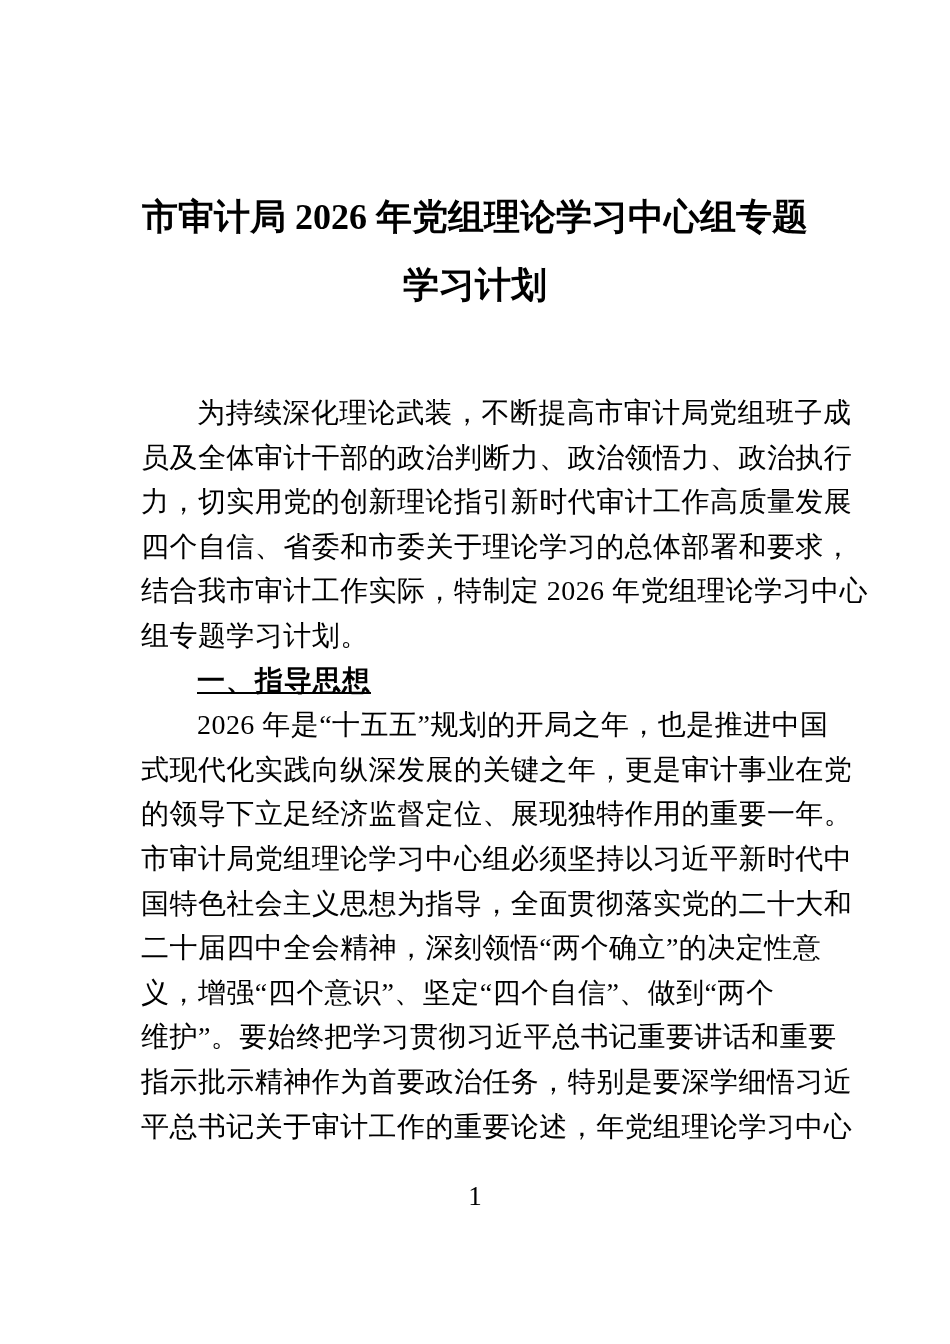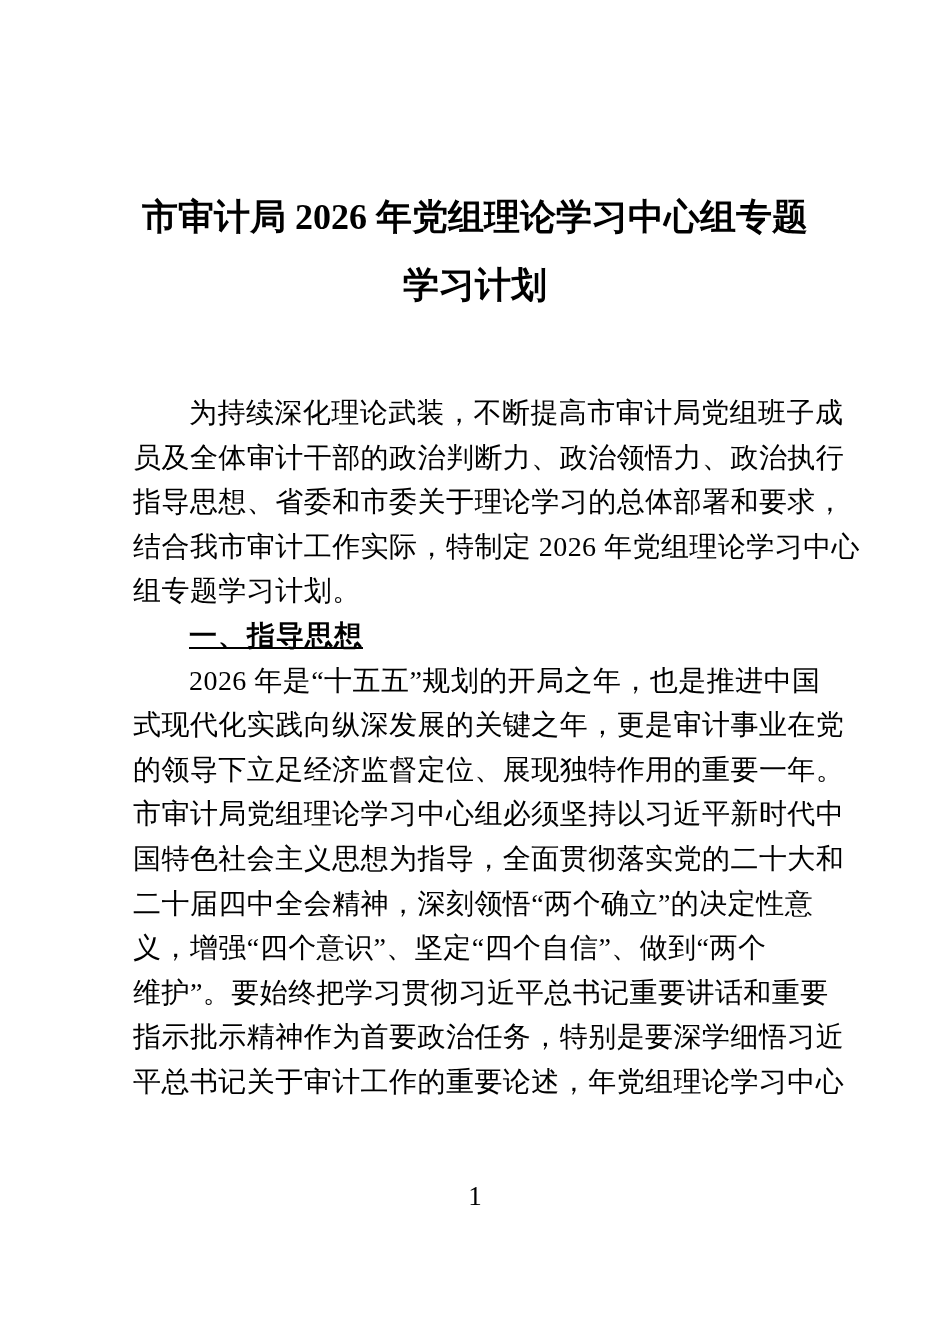--- a/index.html
+++ b/index.html
@@ -25,21 +25,21 @@
     font-family: "Liberation Serif", serif;
     font-weight: 700;
     font-size: 36px;
     line-height: 68px;
     letter-spacing: 0px;
     white-space: nowrap;
   }
   .doc-body {
     position: absolute;
     top: 391px;
-    left: 133px;
+    left: 141px;
     width: 692px;
     font-family: "Liberation Serif", serif;
     font-size: 28px;
     line-height: 44.6px;
     letter-spacing: 0.45px;
   }
   .text-line {
     white-space: nowrap;
     height: 44.6px;
   }
@@ -69,21 +69,22 @@
 <div class="page">
 
   <div class="doc-title">
     <div class="title-line">市审计局 2026 年党组理论学习中心组专题</div>
     <div class="title-line">学习计划</div>
   </div>
 
   <div class="doc-body">
     <div class="text-line indent">为持续深化理论武装，不断提高市审计局党组班子成</div>
     <div class="text-line">员及全体审计干部的政治判断力、政治领悟力、政治执行</div>
-    <div class="text-line">指导思想、省委和市委关于理论学习的总体部署和要求，</div>
+    <div class="text-line">力，切实用党的创新理论指引新时代审计工作高质量发展</div>
+    <div class="text-line">四个自信、省委和市委关于理论学习的总体部署和要求，</div>
     <div class="text-line">结合我市审计工作实际，特制定 2026 年党组理论学习中心</div>
     <div class="text-line">组专题学习计划。</div>
 
     <div class="text-line indent section-heading">一、指导思想</div>
 
     <div class="text-line indent">2026 年是“十五五”规划的开局之年，也是推进中国</div>
     <div class="text-line">式现代化实践向纵深发展的关键之年，更是审计事业在党</div>
     <div class="text-line">的领导下立足经济监督定位、展现独特作用的重要一年。</div>
     <div class="text-line">市审计局党组理论学习中心组必须坚持以习近平新时代中</div>
     <div class="text-line">国特色社会主义思想为指导，全面贯彻落实党的二十大和</div>

